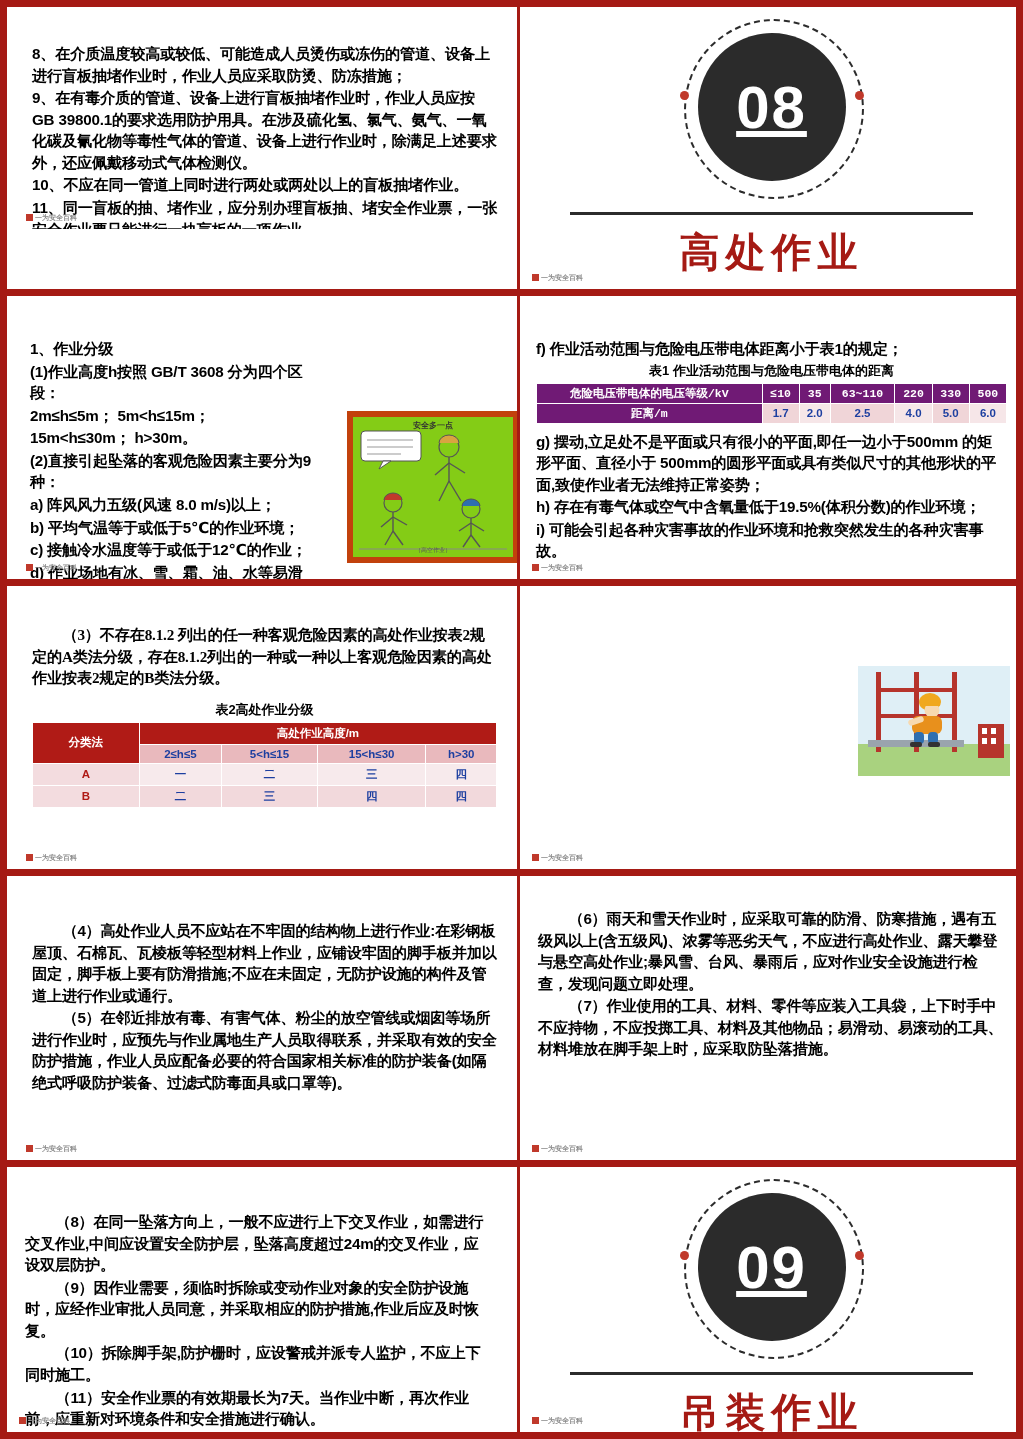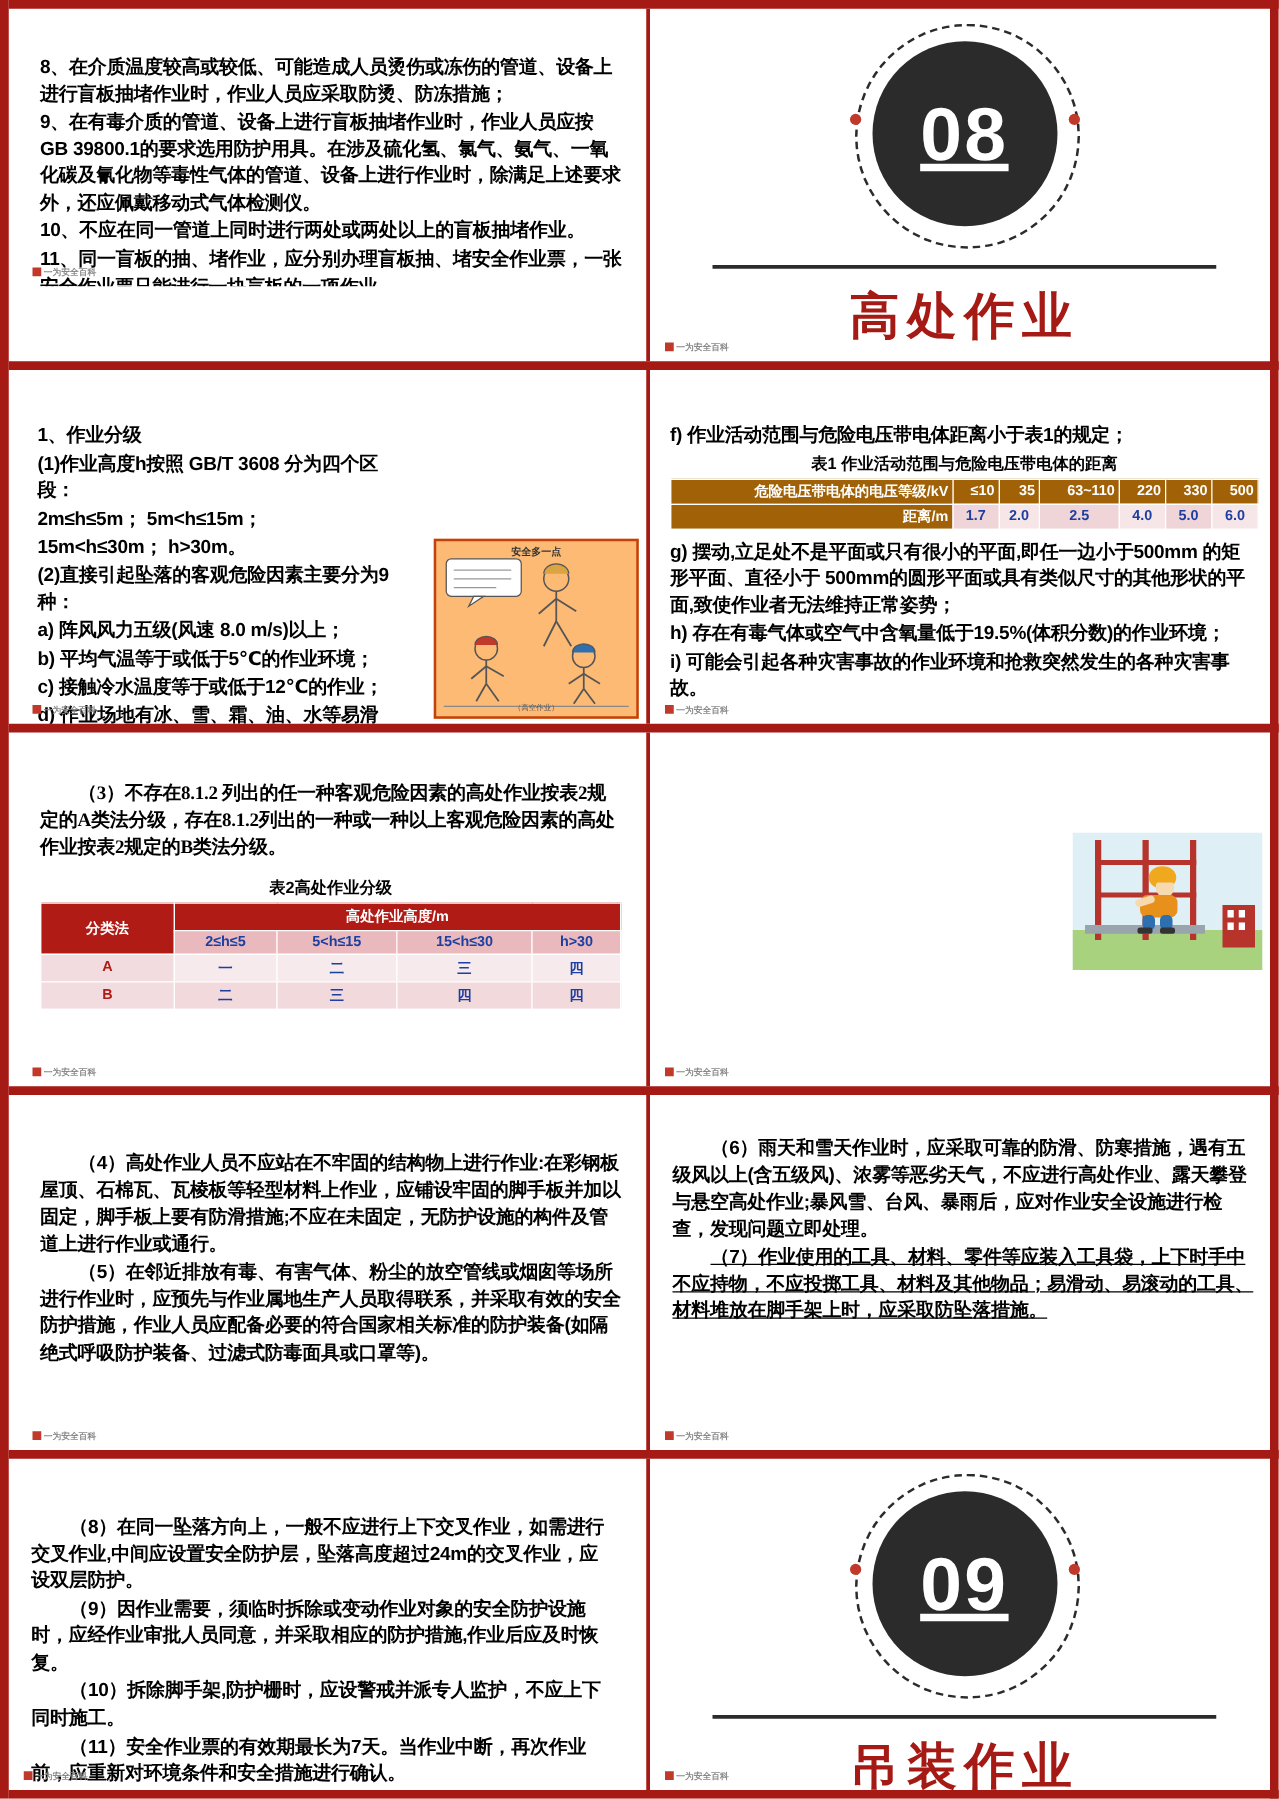--- a/index.html
+++ b/index.html
@@ -24,33 +24,33 @@
   .dot{position:absolute;width:9px;height:9px;border-radius:50%;background:#c0392b;}
   .coverline{position:absolute;left:50px;right:50px;height:3px;background:#2b2b2b;top:205px;}
   .covertitle{position:absolute;left:0;right:0;top:218px;text-align:center;color:#a51a14;
               font-size:40px;font-weight:bold;letter-spacing:6px;}
 
   
   table{border-collapse:collapse;}
   .tblcap{font-size:13px;font-weight:bold;text-align:center;margin:2px 0 3px 0;}
   .t1{width:100%;font-size:11.5px;font-weight:bold;}
   .t1 td{border:1px solid #ffffff;padding:2px 3px;text-align:center;}
-  .t1 .hl{background:#a16207;color:#fff;text-align:right;}
+  .t1 .hl{background:#701a75;color:#fff;text-align:center;font-family:Liberation Mono, monospace;}
   .t1 .c{background:#f0d5d8;color:#1d3fa0;}
   .t1 .cb{background:#f6e6e8;color:#1d3fa0;}
 
   .t2{width:100%;font-size:11.5px;font-weight:bold;}
   .t2 td{border:1px solid #ffffff;padding:3px 4px;text-align:center;}
   .t2 .h1{background:#b01b16;color:#fff;}
   .t2 .h2{background:#e9b9bd;color:#1d3fa0;}
   .t2 .rl{background:#f3dcdf;color:#b01b16;}
   .t2 .cell{background:#f7eaec;color:#1d3fa0;}
   .t2 .cell2{background:#f2d9dc;color:#1d3fa0;}
 
-  .cartoon{border:2px solid #c2410c;background:#fdba74;position:relative;margin-top:20px;}
+  .cartoon{border:6px solid #c2410c;background:#84cc16;position:relative;}
   .cartoon .cap{position:absolute;left:0;right:0;top:3px;text-align:center;font-size:8px;color:#333;font-weight:bold;}
   .cartoon .capb{position:absolute;left:0;right:0;bottom:2px;text-align:center;font-size:6px;color:#555;}
 
   .illus{position:relative;border:0;}
 </style>
 </head>
 <body>
 
 <div class="page">
 
@@ -251,21 +251,21 @@
     <div class="txt">
       <p style="text-indent:2em;">（4）高处作业人员不应站在不牢固的结构物上进行作业:在彩钢板屋顶、石棉瓦、瓦棱板等轻型材料上作业，应铺设牢固的脚手板并加以固定，脚手板上要有防滑措施;不应在未固定，无防护设施的构件及管道上进行作业或通行。</p>
       <p style="text-indent:2em;">（5）在邻近排放有毒、有害气体、粉尘的放空管线或烟囱等场所进行作业时，应预先与作业属地生产人员取得联系，并采取有效的安全防护措施，作业人员应配备必要的符合国家相关标准的防护装备(如隔绝式呼吸防护装备、过滤式防毒面具或口罩等)。</p>
     </div>
     <div class="wm"><span class="sq"></span><span>一为安全百科</span></div>
   </div>
 
   <div class="slide" style="left:513px;top:876px;width:503px;height:284px;padding:32px 16px 0 18px;">
     <div class="txt">
       <p style="text-indent:2em;">（6）雨天和雪天作业时，应采取可靠的防滑、防寒措施，遇有五级风以上(含五级风)、浓雾等恶劣天气，不应进行高处作业、露天攀登与悬空高处作业;暴风雪、台风、暴雨后，应对作业安全设施进行检查，发现问题立即处理。</p>
-      <p style="text-indent:2em;text-decoration:underline;">（7）作业使用的工具、材料、零件等应装入工具袋，上下时手中不应持物，不应投掷工具、材料及其他物品；易滑动、易滚动的工具、材料堆放在脚手架上时，应采取防坠落措施。</p>
+      <p style="text-indent:2em;">（7）作业使用的工具、材料、零件等应装入工具袋，上下时手中不应持物，不应投掷工具、材料及其他物品；易滑动、易滚动的工具、材料堆放在脚手架上时，应采取防坠落措施。</p>
     </div>
     <div class="wm"><span class="sq"></span><span>一为安全百科</span></div>
   </div>
 
   <div class="slide" style="left:0;top:1167px;width:503px;height:265px;padding:44px 18px 0 18px;">
     <div class="txt">
       <p style="text-indent:2em;">（8）在同一坠落方向上，一般不应进行上下交叉作业，如需进行交叉作业,中间应设置安全防护层，坠落高度超过24m的交叉作业，应设双层防护。</p>
       <p style="text-indent:2em;">（9）因作业需要，须临时拆除或变动作业对象的安全防护设施时，应经作业审批人员同意，并采取相应的防护措施,作业后应及时恢复。</p>
       <p style="text-indent:2em;">（10）拆除脚手架,防护栅时，应设警戒并派专人监护，不应上下同时施工。</p>
       <p style="text-indent:2em;">（11）安全作业票的有效期最长为7天。当作业中断，再次作业前，应重新对环境条件和安全措施进行确认。</p>

